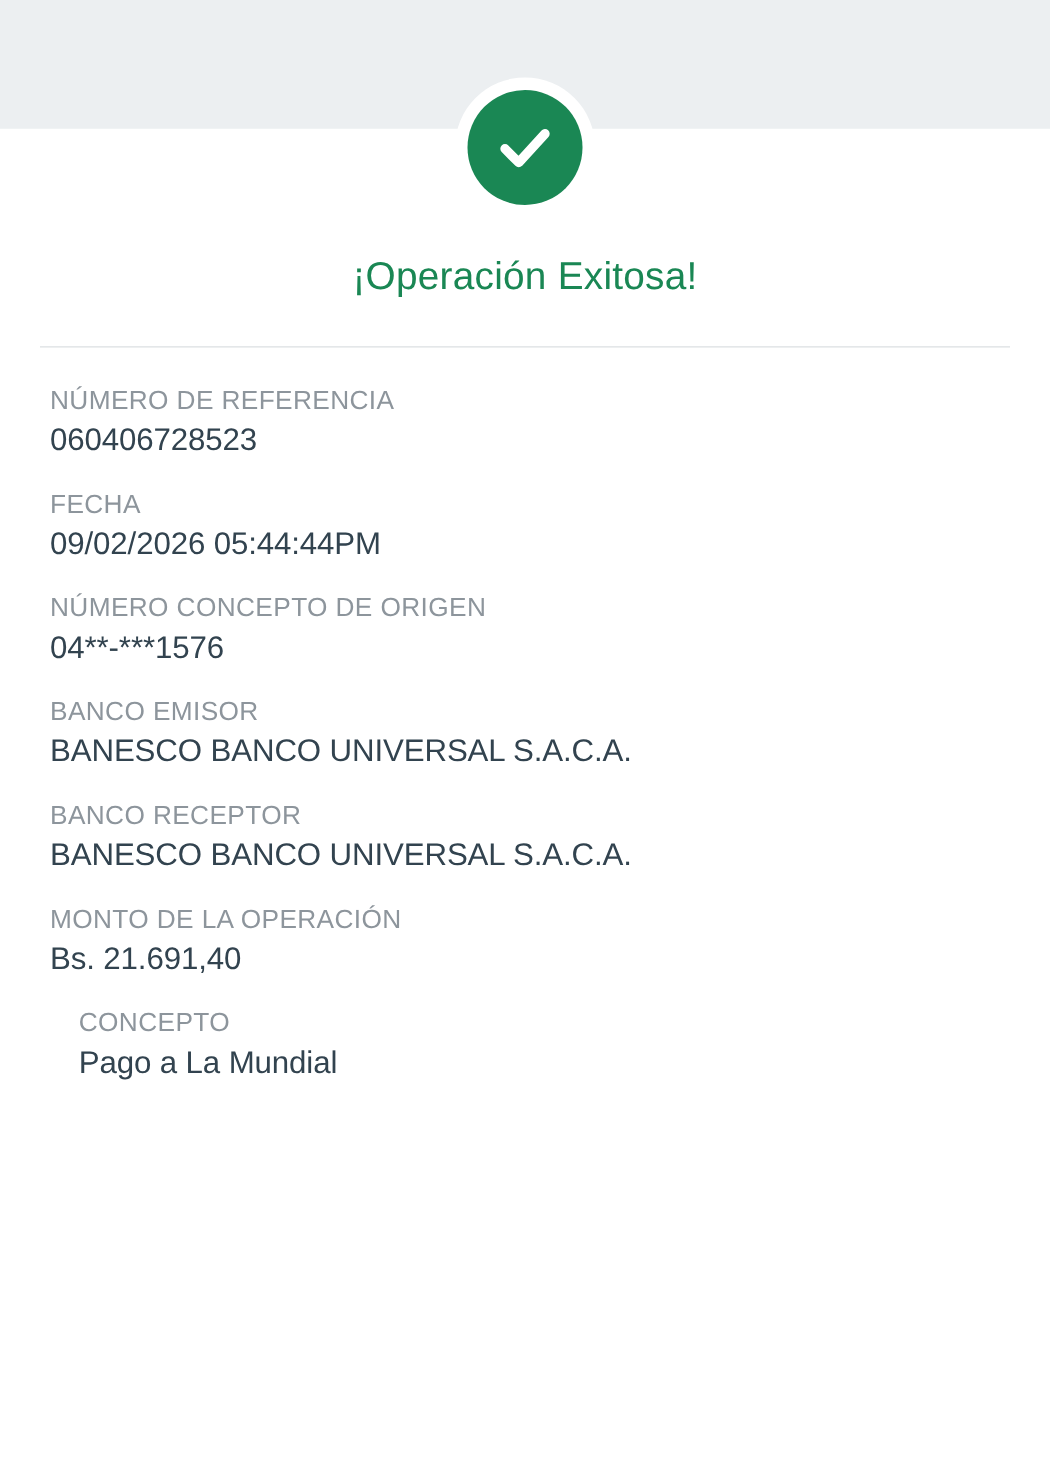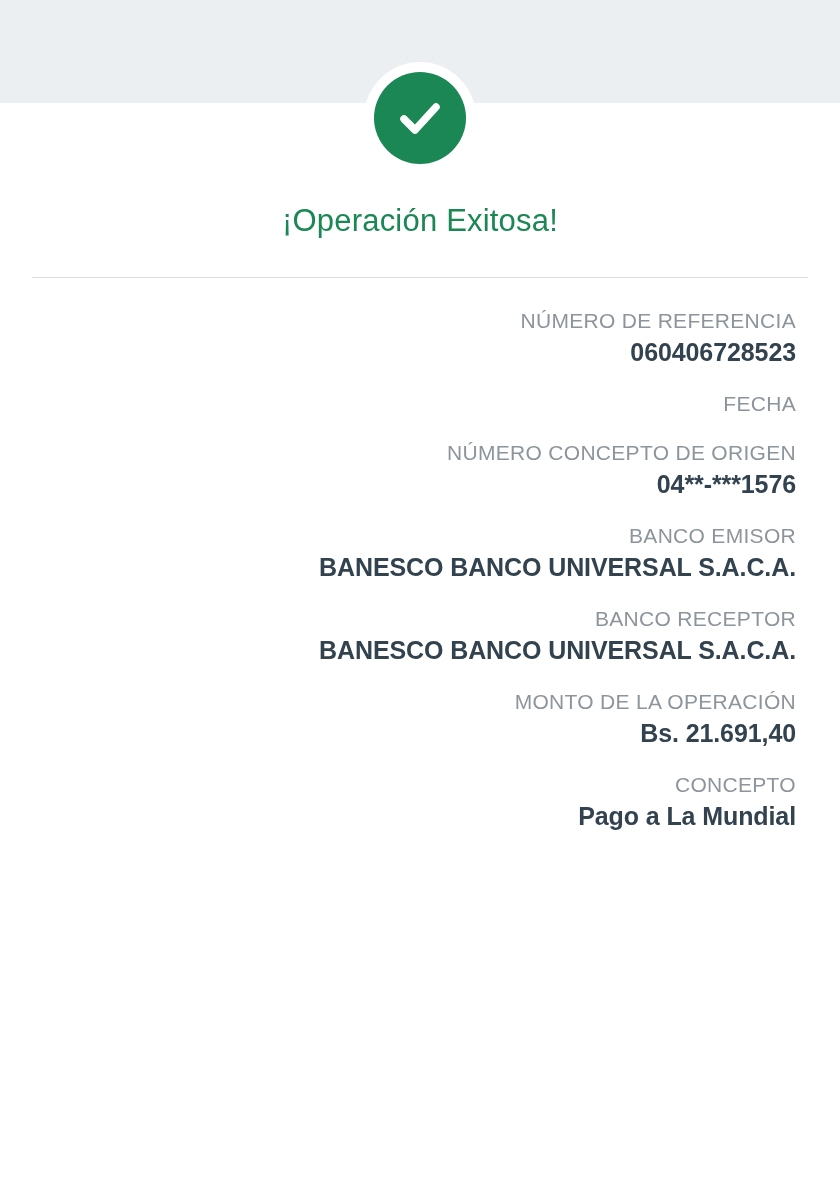--- a/index.html
+++ b/index.html
@@ -68,42 +68,41 @@
     position: absolute;
     top: 277px;
     left: 32px;
     width: 776px;
     height: 1px;
     background: #dcdfe2;
   }
   .fields {
     position: absolute;
     top: 307px;
-    left: 20px;
+    left: 40px;
     width: 776px;
-    text-align: right;
   }
   .field {
     margin-bottom: 21px;
   }
   .field:last-child {
     margin-bottom: 0;
     margin-left: 23px;
   }
   .field-label {
     font-size: 21px;
     color: #8d959c;
     letter-spacing: 0.3px;
     line-height: 28px;
     font-weight: 400;
   }
   .field-value {
     font-size: 25px;
     color: #32434f;
-    font-weight: bold;
+    font-weight: normal;
     line-height: 34px;
     letter-spacing: -0.1px;
   }
 </style>
 </head>
 <body>
 
 <div class="screen">
 
   <div class="top-band"></div>
@@ -122,20 +121,21 @@
 
   <div class="fields">
 
     <div class="field">
       <div class="field-label">NÚMERO DE REFERENCIA</div>
       <div class="field-value">060406728523</div>
     </div>
 
     <div class="field">
       <div class="field-label">FECHA</div>
+      <div class="field-value">09/02/2026 05:44:44PM</div>
     </div>
 
     <div class="field">
       <div class="field-label">NÚMERO CONCEPTO DE ORIGEN</div>
       <div class="field-value">04**-***1576</div>
     </div>
 
 
 
     <div class="field">

